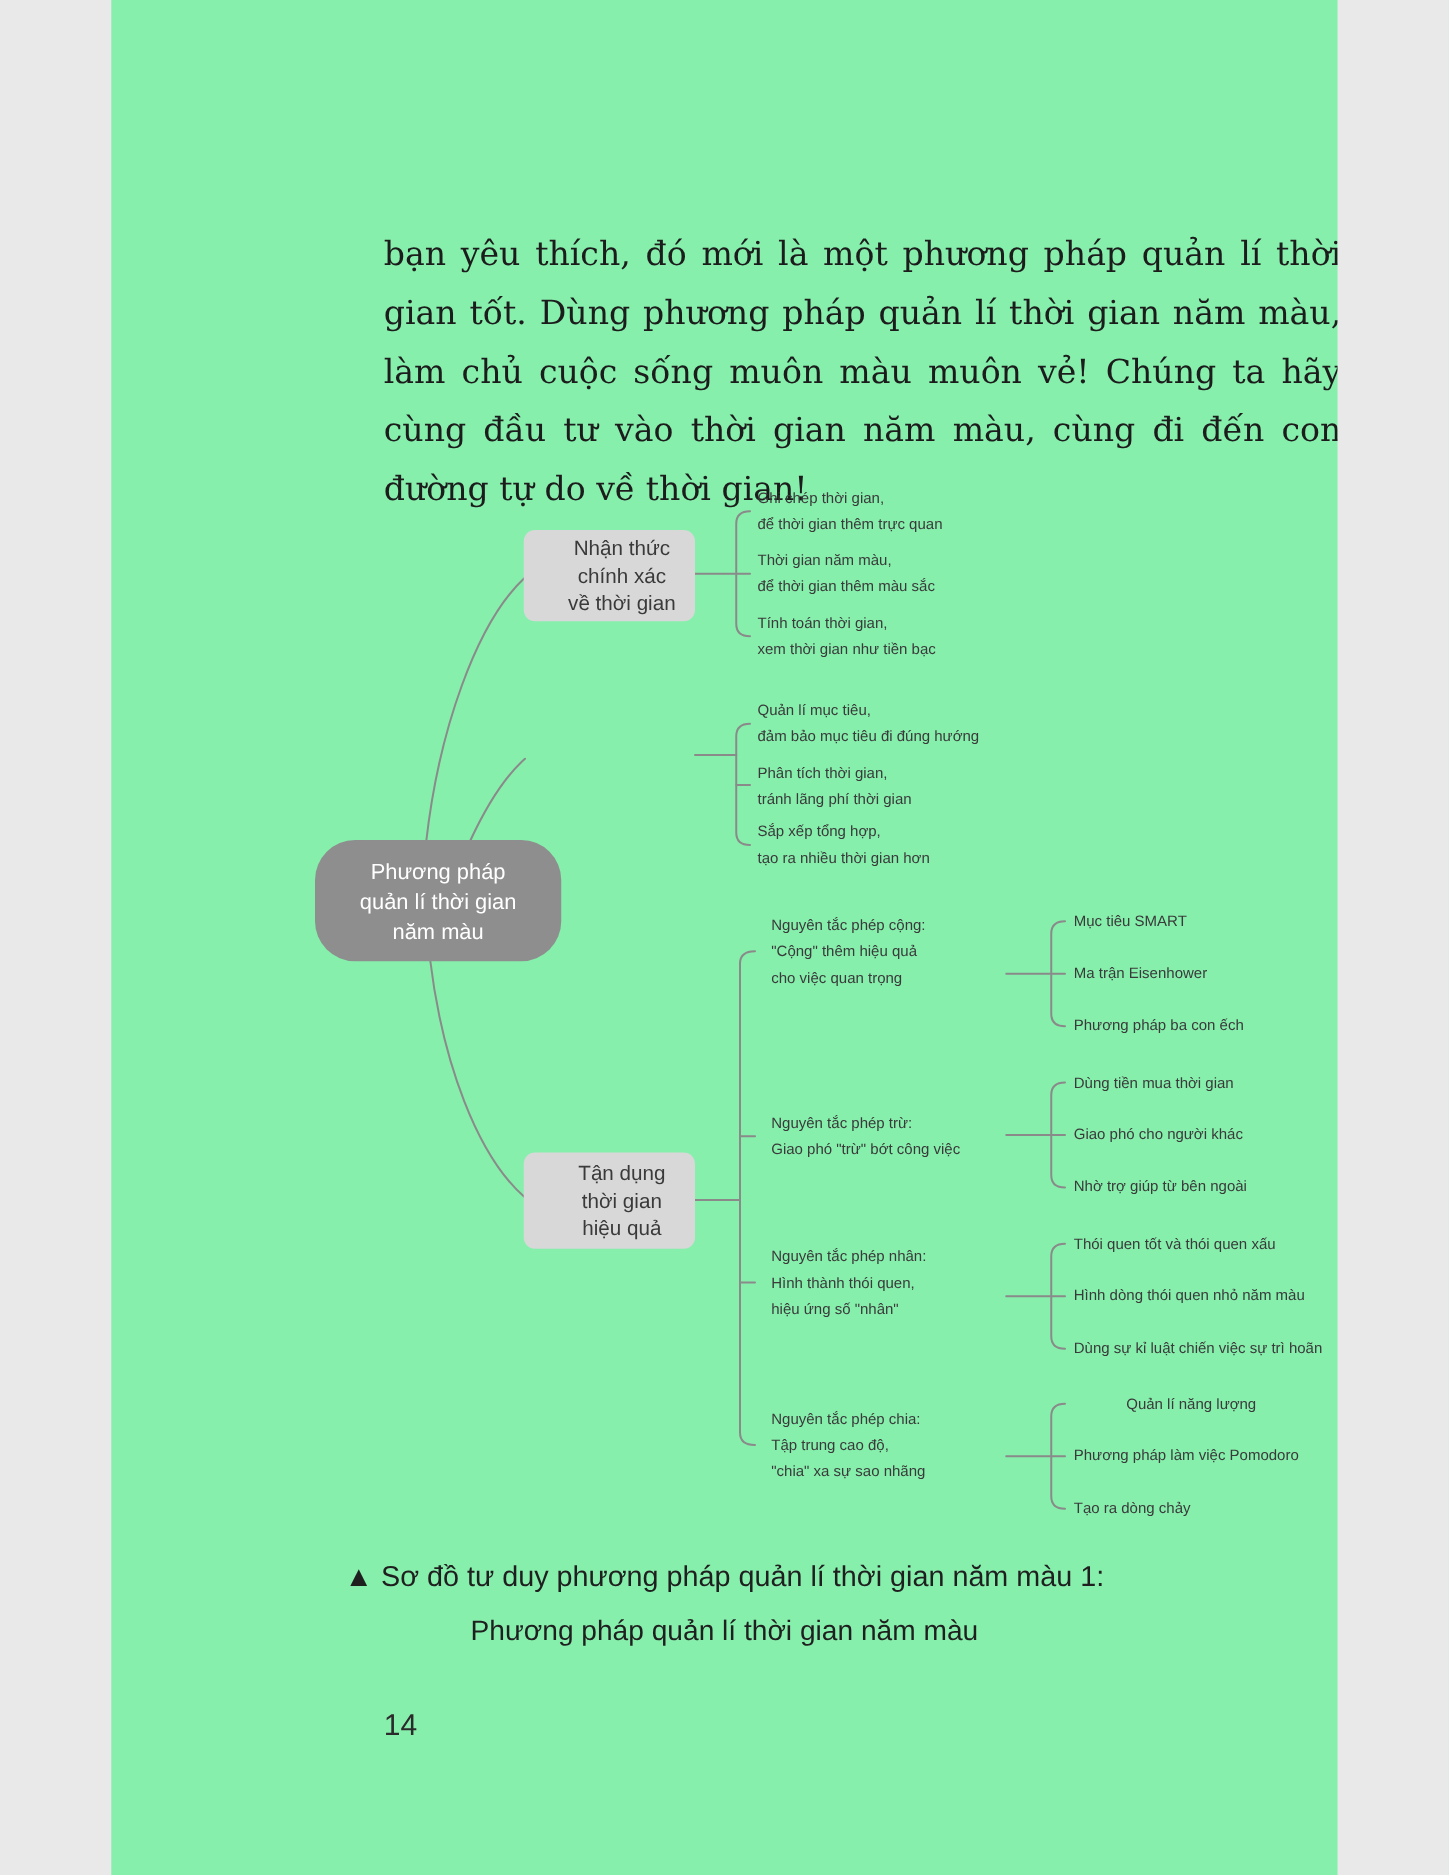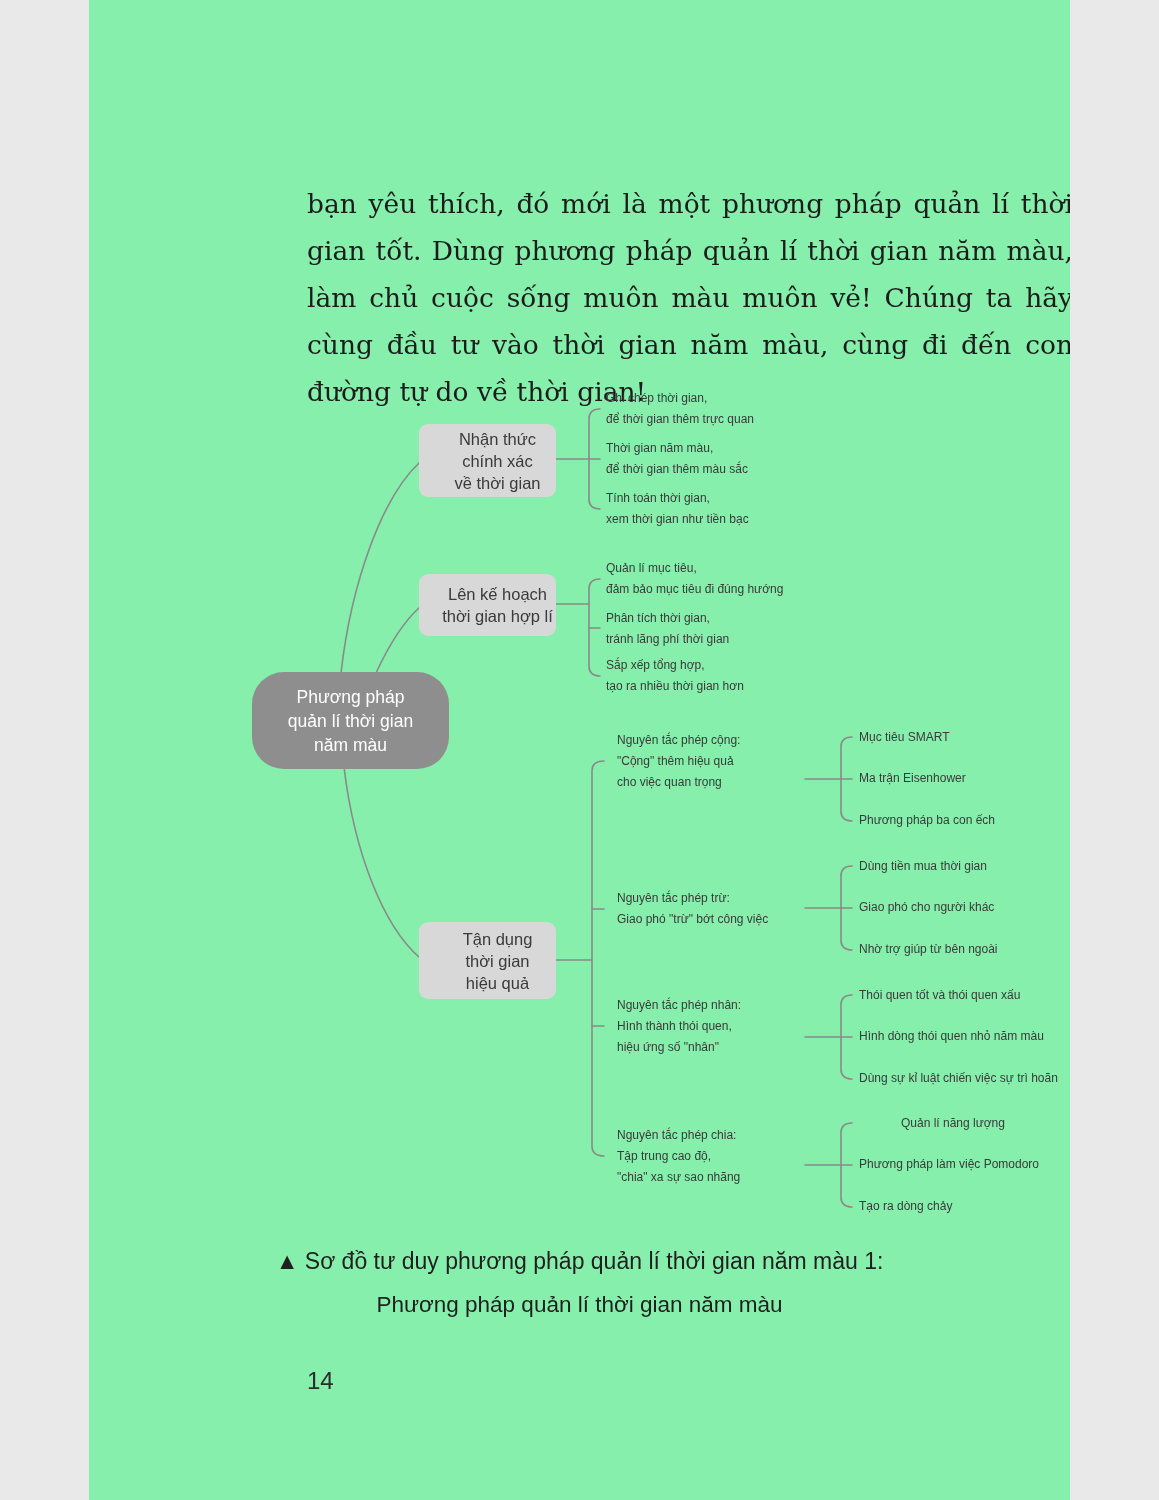--- a/index.html
+++ b/index.html
@@ -98,22 +98,20 @@
     <path d="M 763 1123 Q 752 1123 752 1133 L 752 1197 Q 752 1207 763 1207"></path>
   </svg>
 
   <div class="node root-node" style="left:163px;top:672px;width:197px;height:97px;">Phương pháp
 quản lí thời gian
 năm màu</div>
 
   <div class="node branch-node" style="left:330px;top:424px;width:137px;height:73px;">Nhận thức
 chính xác
 về thời gian</div>
-  <div class="node branch-node" style="left:330px;top:574px;width:137px;height:62px;">Lên kế hoạch
-thời gian hợp lí</div>
   <div class="node branch-node" style="left:330px;top:922px;width:137px;height:77px;">Tận dụng
 thời gian
 hiệu quả</div>
 
   <div class="map-text" style="left:517px;top:388px;">Ghi chép thời gian,
 để thời gian thêm trực quan</div>
   <div class="map-text" style="left:517px;top:438px;">Thời gian năm màu,
 để thời gian thêm màu sắc</div>
   <div class="map-text" style="left:517px;top:488px;">Tính toán thời gian,
 xem thời gian như tiền bạc</div>

